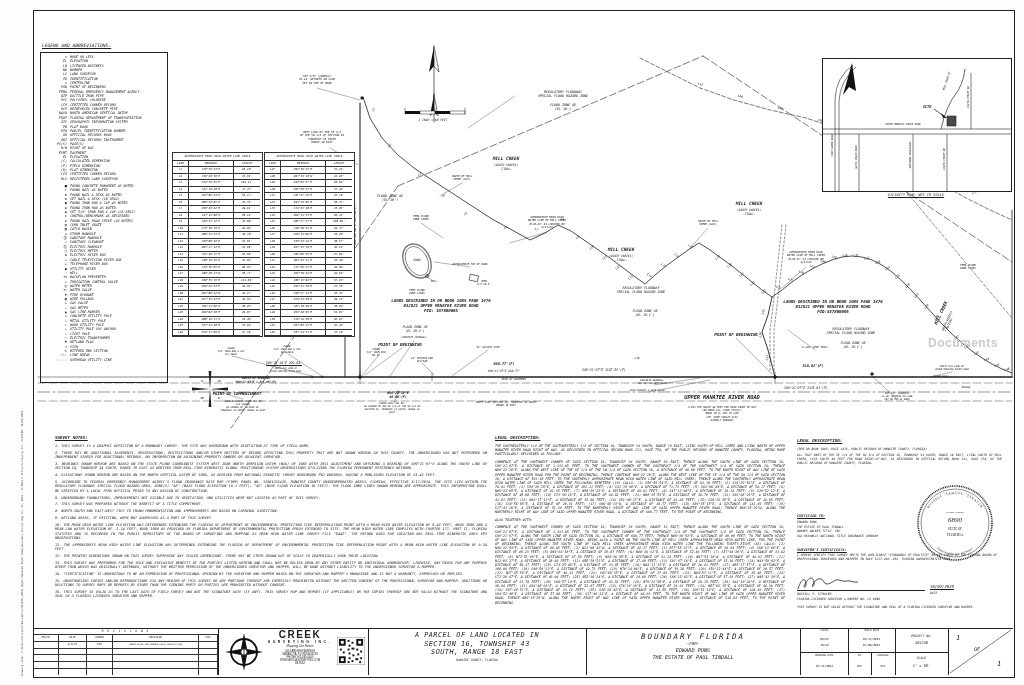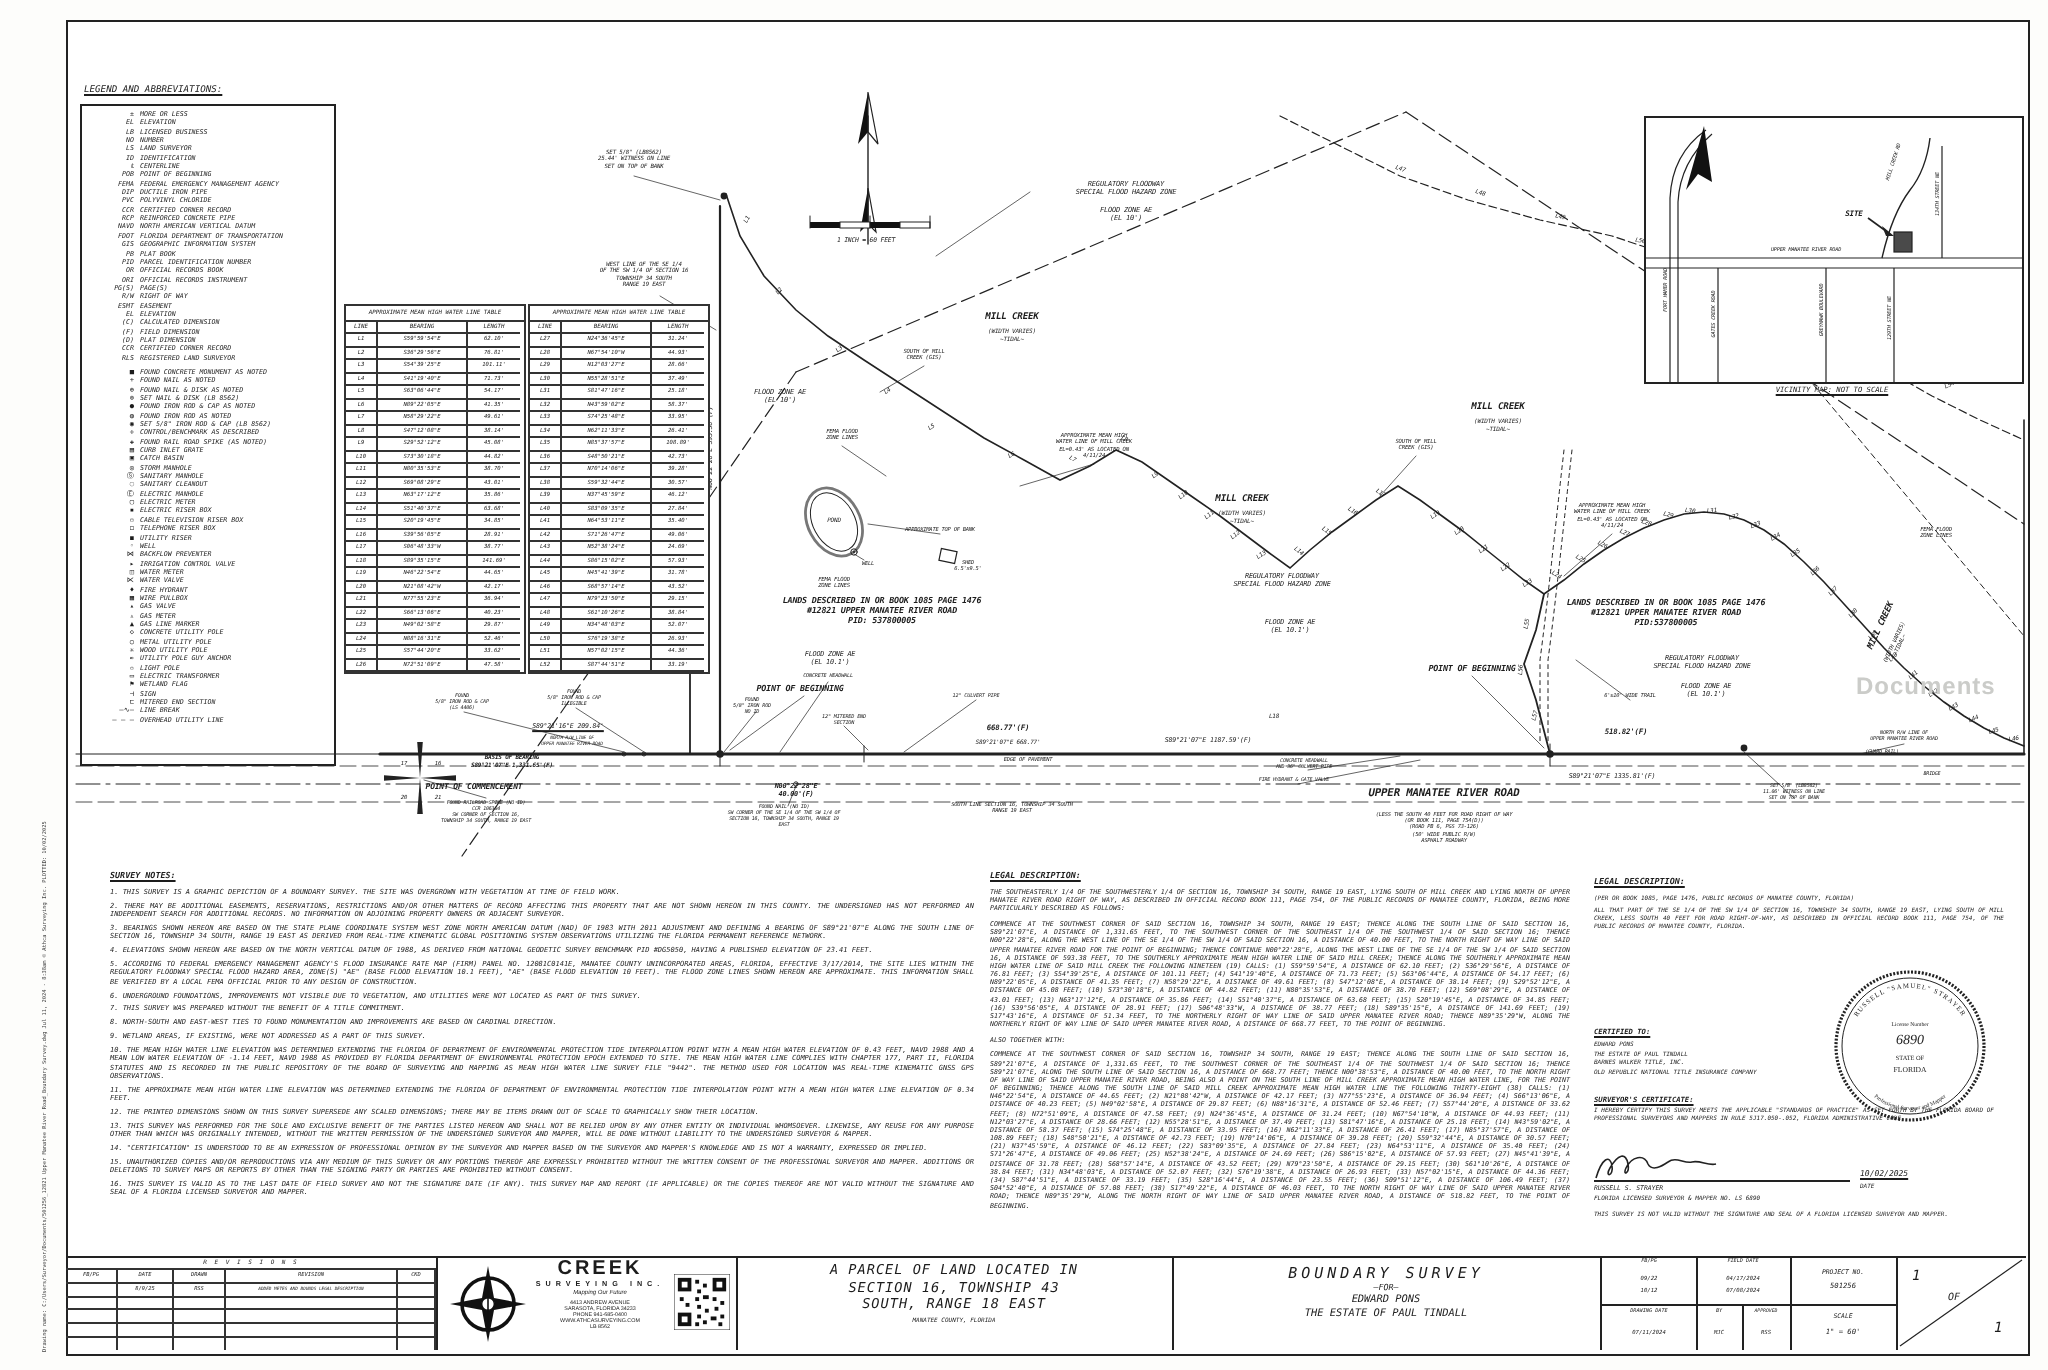--- a/index.html
+++ b/index.html
@@ -1272,21 +1272,21 @@
 </svg>
 
 <div class="tb-cell" style="left:369px;top:631px;width:216px;height:44px;text-align:center;">
   <div style="font-size:6.8px;letter-spacing:0.5px;line-height:8.5px;">A PARCEL OF LAND LOCATED IN</div>
   <div style="font-size:6.8px;letter-spacing:0.5px;line-height:8.5px;">SECTION 16, TOWNSHIP 43</div>
   <div style="font-size:6.8px;letter-spacing:0.5px;line-height:8.5px;">SOUTH, RANGE 18 EAST</div>
   <div style="font-size:3px;margin-top:1px;">MANATEE COUNTY, FLORIDA</div>
 </div>
 
 <div class="tb-cell" style="left:587px;top:632px;width:212px;height:44px;text-align:center;">
-  <div style="font-size:7.5px;letter-spacing:2px;line-height:9px;">BOUNDARY SURVEY</div>
+  <div style="font-size:7.5px;letter-spacing:2px;line-height:9px;">BOUNDARY FLORIDA</div>
   <div style="font-size:4.2px;line-height:6px;">—FOR—</div>
   <div style="font-size:5.2px;line-height:7px;">EDWARD PONS</div>
   <div style="font-size:5.2px;line-height:7px;">THE ESTATE OF PAUL TINDALL</div>
 </div>
 
 <div class="tb-cell" style="left:801px;top:628px;width:212px;height:47px;">
   <div class="tb-line" style="left:47px;top:0;width:0.6px;height:47px;"></div>
   <div class="tb-line" style="left:94px;top:0;width:0.6px;height:47px;"></div>
   <div class="tb-line" style="left:147px;top:0;width:0.6px;height:47px;"></div>
   <div class="tb-line" style="left:0;top:24px;width:147px;height:0.6px;"></div>

